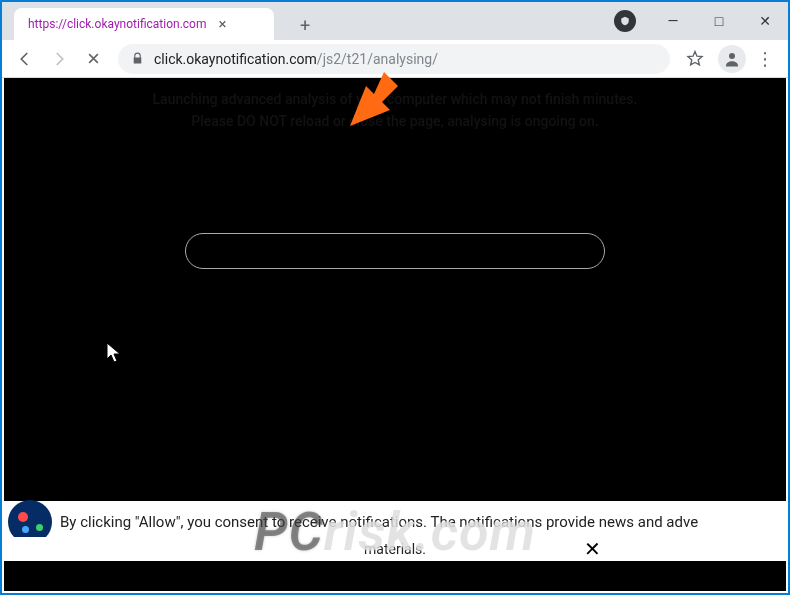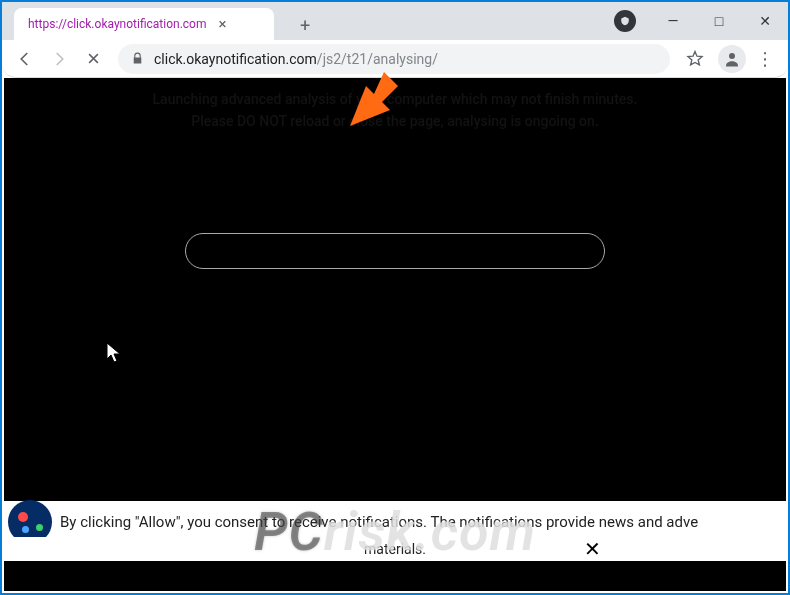--- a/index.html
+++ b/index.html
@@ -7,21 +7,21 @@
 .browser-window { width: 790px; height: 595px; border: 2px solid #067ed8; background: #fff; position: relative; }
 .titlebar { height: 38px; background: #dee1e6; display: flex; align-items: center; position: relative; }
 .tab { position: absolute; left: 12px; top: 6px; height: 32px; background: #fff; border-radius: 8px 8px 0 0; display: flex; align-items: center; padding: 0 10px 0 14px; gap: 8px; min-width: 260px; }
 .tab-title { font-size: 12px; color: #a21caf; white-space: nowrap; overflow: hidden; text-overflow: ellipsis; max-width: 200px; }
 .tab-close { width: 16px; height: 16px; display: flex; align-items: center; justify-content: center; color: #5f6368; font-size: 15px; cursor: pointer; }
 .new-tab-btn { position: absolute; left: 290px; top: 10px; width: 26px; height: 26px; display: flex; align-items: center; justify-content: center; color: #5f6368; font-size: 18px; cursor: pointer; border-radius: 50%; }
 .window-controls { position: absolute; right: 0; top: 0; height: 38px; display: flex; }
 .window-btn { width: 46px; height: 38px; display: flex; align-items: center; justify-content: center; cursor: pointer; font-size: 14px; color: #333; }
 .shield-btn { position: absolute; right: 152px; top: 8px; width: 22px; height: 22px; border-radius: 50%; background: #323639; display: flex; align-items: center; justify-content: center; cursor: pointer; }
 .shield-btn svg { width: 10px; height: 10px; fill: #dee1e6; }
-.toolbar { height: 38px; background: #fff; display: flex; align-items: center; padding: 0 8px; gap: 4px; border-bottom: 1px solid #dadce0; border-radius: 14px; }
+.toolbar { height: 38px; background: #fff; display: flex; align-items: center; padding: 0 8px; gap: 4px; border-bottom: 1px solid #dadce0; }
 .nav-btn { width: 30px; height: 30px; display: flex; align-items: center; justify-content: center; cursor: pointer; color: #5f6368; border-radius: 50%; }
 .nav-btn.disabled { color: #bdc1c6; cursor: default; }
 .addressbar { flex: 1; height: 30px; background: #f1f3f4; border-radius: 15px; display: flex; align-items: center; padding: 0 12px; margin: 0 6px; gap: 10px; }
 .lock-icon { width: 14px; height: 14px; display: flex; align-items: center; justify-content: center; }
 .url-text { flex: 1; font-size: 14px; color: #202124; white-space: nowrap; overflow: hidden; }
 .url-text .path { color: #80868b; }
 .bookmark-btn { width: 30px; height: 30px; display: flex; align-items: center; justify-content: center; cursor: pointer; color: #5f6368; }
 .profile-btn { width: 28px; height: 28px; border-radius: 50%; background: #e8eaed; display: flex; align-items: center; justify-content: center; cursor: pointer; margin-left: 4px; }
 .menu-btn { width: 30px; height: 30px; display: flex; align-items: center; justify-content: center; cursor: pointer; color: #5f6368; font-size: 18px; }
 .content { position: absolute; top: 76px; left: 2px; right: 2px; bottom: 2px; background: #000; }

